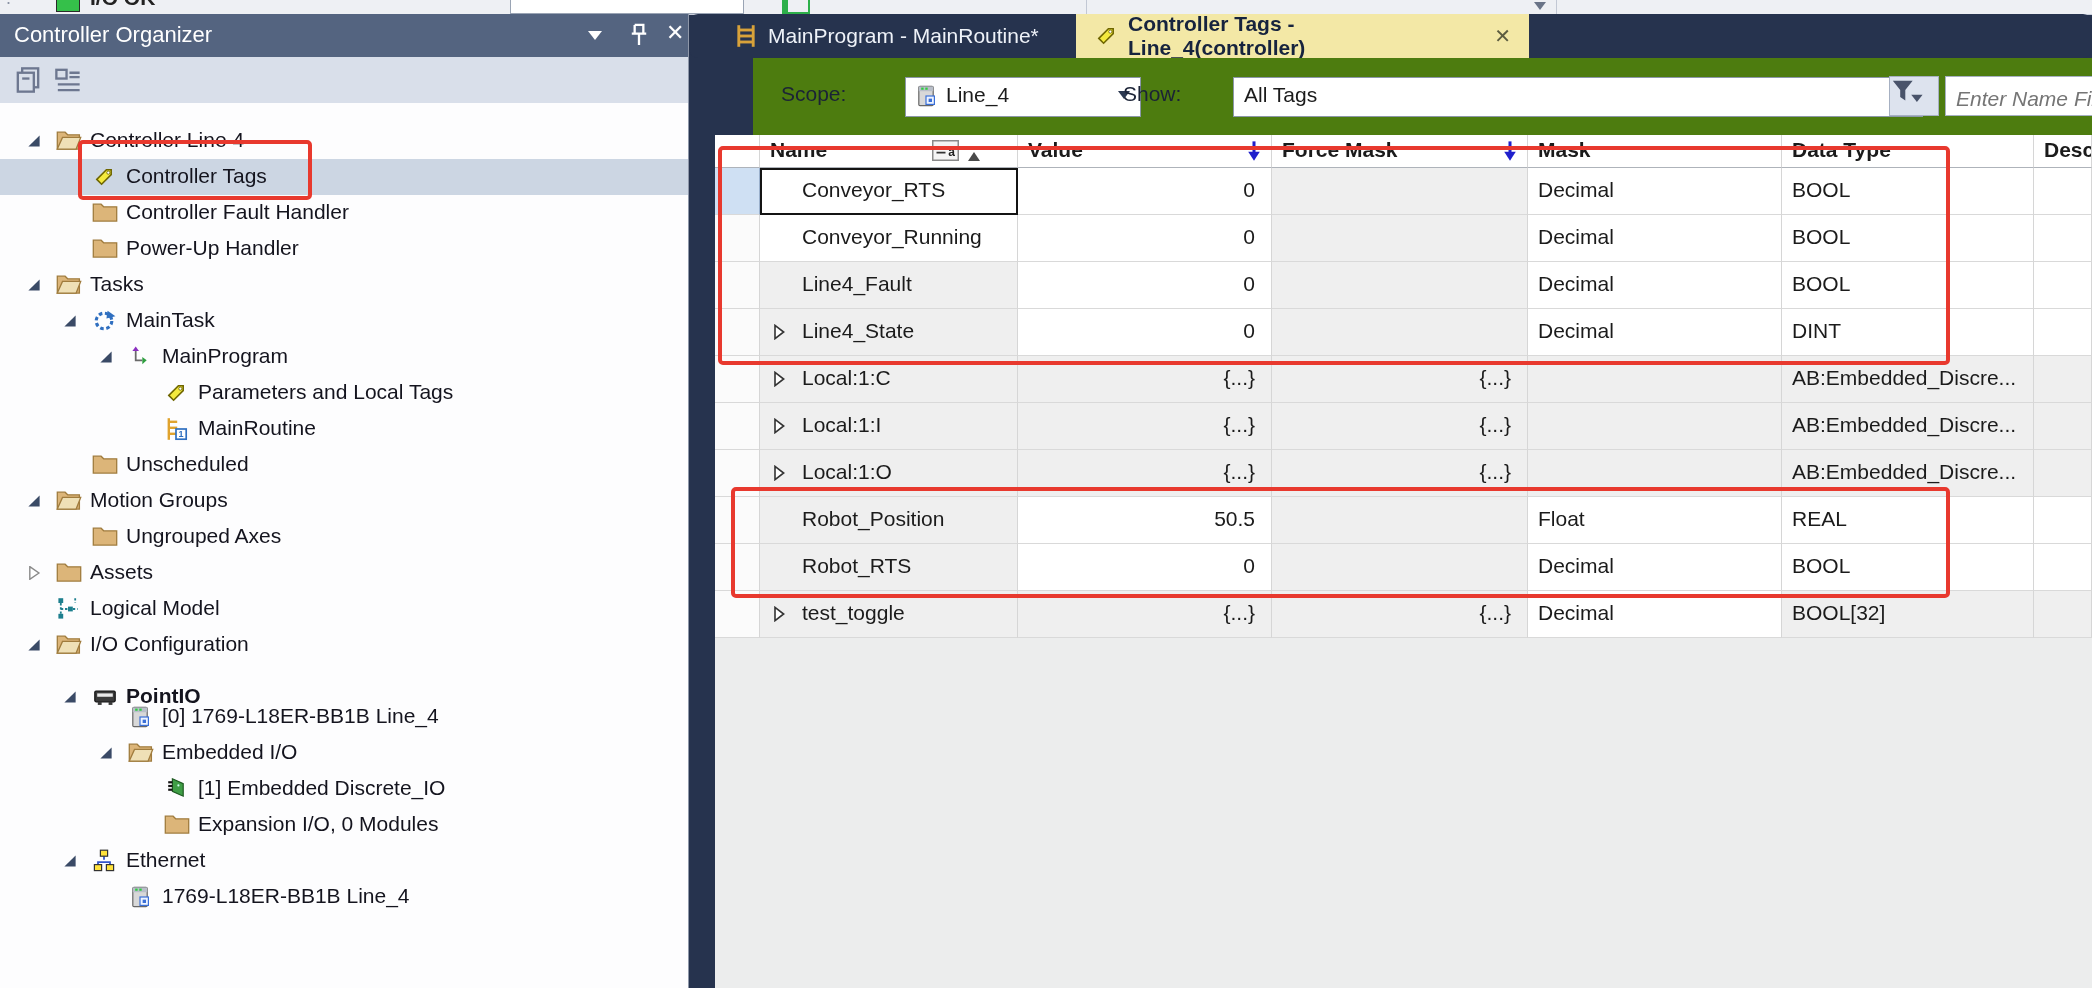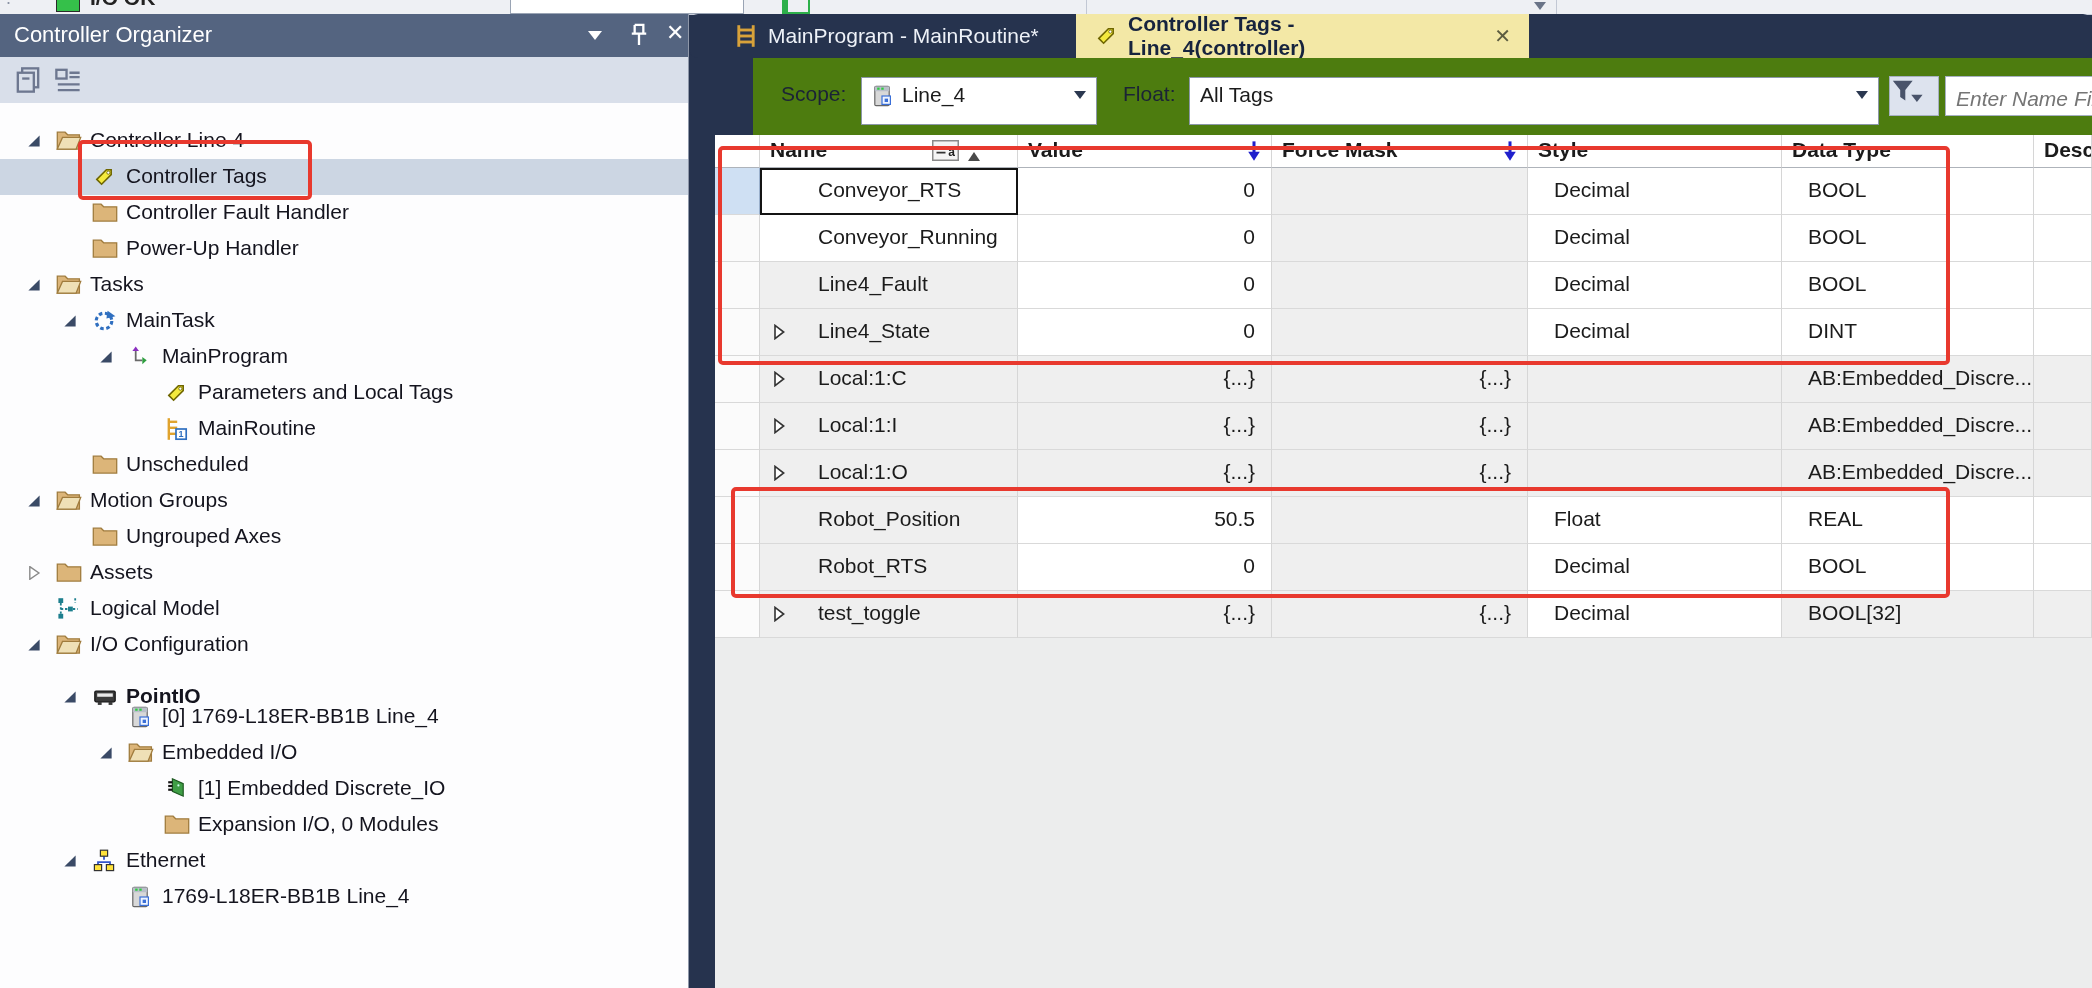--- a/index.html
+++ b/index.html
@@ -35,40 +35,40 @@
   .tree-item .tlabel{position:absolute;top:5px;font-size:21px;white-space:nowrap;color:#14141e;}
   
   .tabbar{position:absolute;left:689px;top:14px;width:1403px;height:44px;background:#26334e;border-radius:9px;}
   .tab{position:absolute;top:0;height:44px;display:flex;align-items:center;gap:10px;padding:0 18px;box-sizing:border-box;}
   .tab1{left:27px;width:357px;color:#eef2f8;font-size:21px;}
   .tab2{left:387px;width:453px;background:#f3e8a6;color:#16233e;font-size:21px;font-weight:bold;}
   .tab .x{font-weight:normal;color:#5c5c40;font-size:20px;margin-left:8px;}
   
   .scopebar{position:absolute;left:753px;top:58px;width:1380px;height:77px;background:#4d7c0f;}
   .scopebar .lbl{position:absolute;top:24px;font-size:21px;color:#1b2336;}
-  .dropdown{position:absolute;top:19px;height:48px;background:#fff;border:1px solid #8b97a8;box-sizing:border-box;}
+  .dropdown{position:absolute;top:19px;height:40px;background:#fff;border:1px solid #8b97a8;box-sizing:border-box;margin-left:44px;}
   .dropdown .val{position:absolute;left:10px;top:5px;font-size:21px;white-space:nowrap;}
   .dropdown .ddv{position:absolute;right:10px;top:13px;width:0;height:0;border:6px solid transparent;border-top:8px solid #2b3850;}
   .dd-scope{left:108px;width:236px;}
   .dd-scope .val{left:40px;}
   .dd-scope .cicon{position:absolute;left:8px;top:6px;}
   .dd-show{left:436px;width:690px;}
   .funnelbtn{position:absolute;left:1136px;top:18px;width:50px;height:40px;background:#dde3ee;border:1px solid #a6b0c2;box-sizing:border-box;}
   .filterinput{position:absolute;left:1192px;top:18px;width:200px;height:40px;background:#fff;border:1px solid #a6b0c2;box-sizing:border-box;
     font-style:italic;color:#a9abb2;font-size:21px;padding:6px 0 0 10px;font-family:inherit;}
   
   .gridwrap{position:absolute;left:715px;top:135px;width:1377px;height:853px;background:#eceded;border-radius:14px;}
   .grid-row{display:grid;grid-template-columns:45px 258px 254px 256px 254px 252px 58px;width:1377px;}
   .cell{position:relative;height:47px;box-sizing:border-box;background:#fff;
     border-right:1px solid #d6d6d6;border-bottom:1px solid #d9d9d9;
     font-size:21px;white-space:nowrap;overflow:hidden;}
   .grid-row.header .cell{height:33px;background:#fff;border-bottom:1px solid #aeb3ba;font-weight:bold;}
   .grid-row.header .cell .hl{position:absolute;left:10px;top:3px;}
   .cell.c-sel{background:#fbfbfb;}
-  .cell .ctext{position:absolute;left:42px;top:10px;margin-left:16px;}
+  .cell .ctext{position:absolute;left:42px;top:10px;}
   .cell.num{text-align:right;}
   .cell.num .ctext{position:absolute;right:16px;left:auto;top:10px;}
   .cell.plain .ctext{left:10px;}
   .cell.gray{background:#efefef;}
   .cell.cursor{outline:2px solid #141414;outline-offset:-2px;}
   .cell.rowsel{background:#cfe0f3;border-right:1px solid #9ab0cc;}
   .cell .exp{position:absolute;left:12px;top:15px;}
   .hbtn{position:absolute;left:56px;top:5px;}
   .hsort{position:absolute;left:86px;top:11px;width:0;height:0;border:6px solid transparent;border-bottom:9px solid #4a4a4a;}
   .bluearrow{position:absolute;right:10px;top:5px;}
@@ -428,21 +428,21 @@
           <rect x="4" y="2" width="12" height="4" fill="#b9bfc9"></rect>
           <rect x="6" y="3" width="2" height="1.8" fill="#2ecc40"></rect>
           <rect x="9.4" y="3" width="2" height="1.8" fill="#2ecc40"></rect>
           <rect x="10" y="10" width="7" height="7" fill="#eef4ff" stroke="#3a6fd8"></rect>
           <rect x="12.2" y="12.2" width="2.8" height="2.8" fill="#3a6fd8"></rect>
         </svg>
     </span>
     <span class="val">Line_4</span>
     <span class="ddv"></span>
   </div>
-  <span class="lbl" style="left:370px">Float:</span>
+  <span class="lbl" style="left:370px">Show:</span>
   <div class="dropdown dd-show">
     <span class="val">All Tags</span>
     <span class="ddv"></span>
   </div>
   <div class="funnelbtn">
     <svg width="34" height="30" viewBox="0 0 24 20">
         <path d="M2,2 h14 l-5.2,6.6 v7.4 l-3.6,-2.4 v-5 z" fill="#49536a"></path>
         <polygon points="15,12 23,12 19,17" fill="#49536a"></polygon>
       </svg>
   </div>
@@ -475,21 +475,21 @@
       <div class="cell">
         <span class="hl">Force Mask</span>
         <span class="bluearrow">
           <svg width="14" height="22" viewBox="0 0 10 16">
             <path d="M5,1 v8" stroke="#2020cc" stroke-width="2.2"></path>
             <polygon points="0.8,8.5 9.2,8.5 5,15" fill="#2020cc"></polygon>
           </svg>
         </span>
       </div>
       <div class="cell">
-        <span class="hl">Style</span>
+        <span class="hl">Mask</span>
       </div>
       <div class="cell">
         <span class="hl">Data Type</span>
       </div>
       <div class="cell">
         <span class="hl">Description</span>
       </div>
     </div>
     <div class="grid-row">
       <div class="cell c-sel rowsel"></div>

